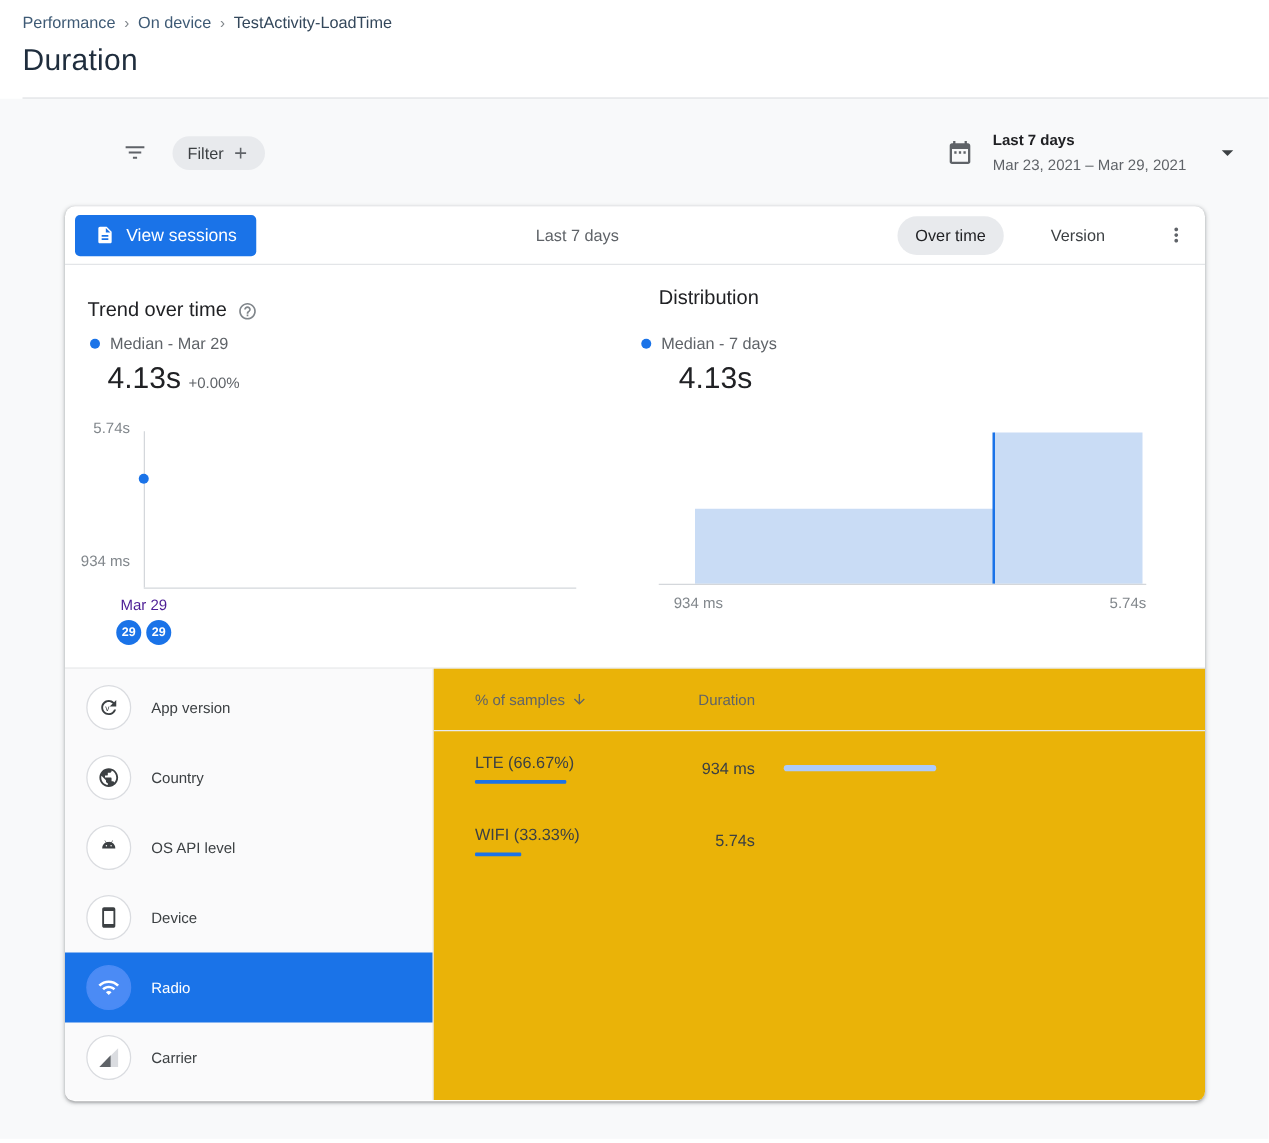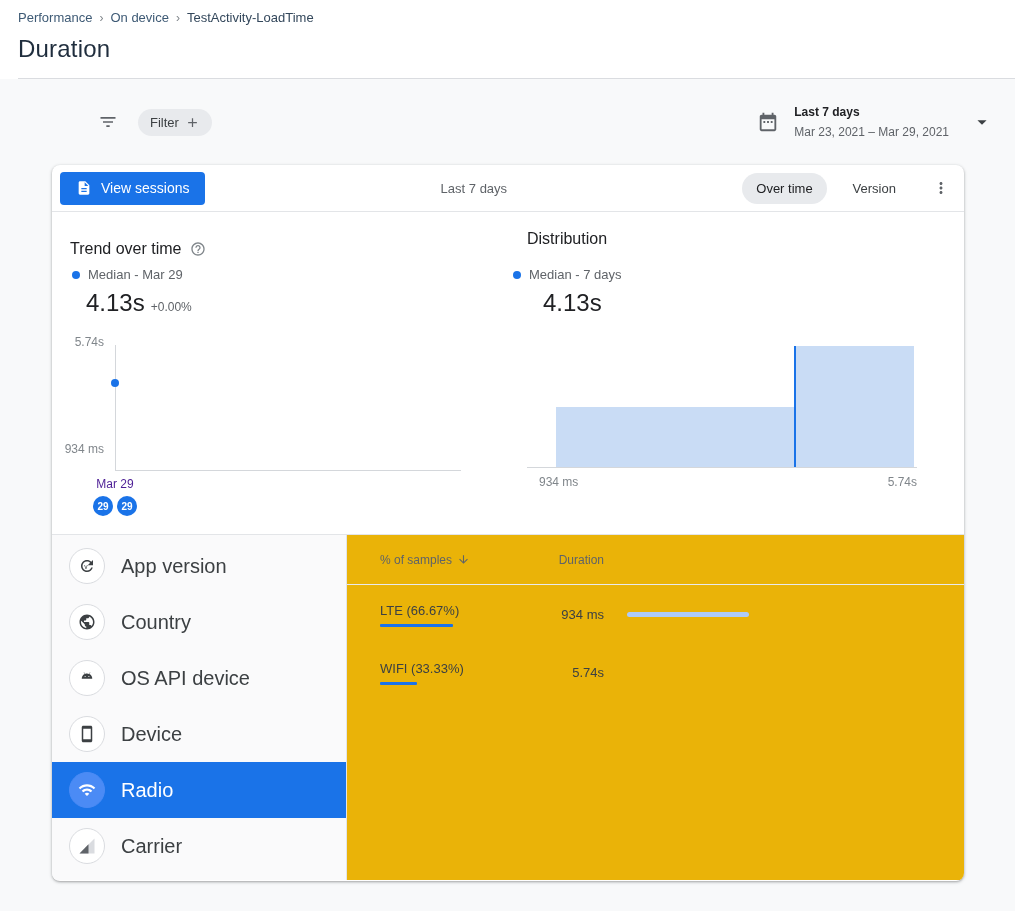--- a/index.html
+++ b/index.html
@@ -29,21 +29,21 @@
   .date-secondary{font-size:12px;color:#5f6368;margin-top:6px}
   .caret{margin-left:22px}
 
   
   .card{margin-left:52px;width:912px;height:716px;background:#fff;border-radius:8px;overflow:hidden;
         box-shadow:0 1px 2px rgba(60,64,67,.3),0 1px 3px 1px rgba(60,64,67,.15)}
   .card-header{display:flex;align-items:center;height:47px;padding:0 12px 0 8px;border-bottom:1px solid #e3e5e8}
   .btn-primary{display:inline-flex;align-items:center;gap:9px;height:33px;padding:0 16px;background:#1a73e8;color:#fff;
         border:none;border-radius:4px;font-size:14px;font-weight:500;font-family:inherit;cursor:pointer}
   .header-period{margin:0 auto;font-size:13px;color:#5f6368}
-  .header-tabs{display:flex;align-items:flex-end;gap:12px}
+  .header-tabs{display:flex;align-items:flex-end;gap:24px}
   .tab{font-size:13px;font-weight:500;color:#3c4043;padding:8px 14px;border-radius:17px;border:none;background:transparent;font-family:inherit;cursor:pointer}
   .tab.selected{background:#e8eaed;color:#202124}
   .kebab-btn{margin-left:8px;background:none;border:none;cursor:pointer;padding:4px 2px}
 
   
   .charts{position:relative;height:322px}
   .abs{position:absolute}
   .section-title{font-size:16px;color:#202124;display:flex;align-items:center;gap:9px}
   .legend{display:flex;align-items:center;gap:8px;font-size:13px;color:#5f6368}
   .legend-dot{width:8px;height:8px;border-radius:50%;background:#1a73e8}
@@ -58,21 +58,21 @@
         display:flex;align-items:center;justify-content:center;cursor:ew-resize}
   .hist-bar{background:#c9dcf5}
   .median-line{width:2px;background:#1a73e8}
 
   
   .breakdown{display:flex;height:346px;border-top:1px solid #e3e5e8}
   .side{width:295px;background:#fafafb;border-right:1px solid #e3e5e8;padding-top:3px}
   .side-item{display:flex;align-items:center;gap:16px;height:56px;padding-left:17px;cursor:pointer}
   .side-icon{width:36px;height:36px;border-radius:50%;background:#fff;border:1px solid #dadce0;display:flex;
         align-items:center;justify-content:center;color:#3c4043}
-  .side-label{font-size:20px;color:#3c4043}
+  .side-label{font-size:12px;color:#3c4043}
   .side-item.selected{background:#1a73e8}
   .side-item.selected .side-label{color:#fff;font-weight:500}
   .side-item.selected .side-icon{background:#4b8bf5;border-color:#4b8bf5;color:#fff}
 
   .table{flex:1;display:flex;flex-direction:column;background:#eab308}
   .thead{display:flex;align-items:center;height:50px;border-bottom:1px solid #e8eaed;font-size:12px;color:#5f6368}
   .th-samples{display:flex;align-items:center;gap:5px;margin-left:33px;width:150px;cursor:pointer}
   .th-duration{width:74px;text-align:right;cursor:pointer}
   .trow{display:flex;align-items:center;height:58px}
   .cell-label{margin-left:33px;width:150px}
@@ -228,21 +228,21 @@
           </span>
           <span class="side-label">Country</span>
         </div>
 
         <div class="side-item">
           <span class="side-icon">
             <svg width="18" height="18" viewBox="0 0 24 24" fill="currentColor">
                 <path d="M15.2 6.7l1.2-2c.07-.12.03-.27-.09-.34-.12-.07-.27-.03-.34.09l-1.25 2.05A7.2 7.2 0 0012 6c-.94 0-1.84.18-2.66.5L8.09 4.45c-.07-.12-.22-.16-.34-.09-.12.07-.16.22-.09.34l1.2 2A6.96 6.96 0 005 13h14a6.96 6.96 0 00-3.8-6.3zM9.5 10.8c-.44 0-.8-.36-.8-.8s.36-.8.8-.8.8.36.8.8-.36.8-.8.8zm5 0c-.44 0-.8-.36-.8-.8s.36-.8.8-.8.8.36.8.8-.36.8-.8.8z"></path>
               </svg>
           </span>
-          <span class="side-label">OS API device</span>
+          <span class="side-label">OS API level</span>
         </div>
 
         <div class="side-item">
           <span class="side-icon">
             <svg width="18" height="18" viewBox="0 0 24 24" fill="currentColor">
                 <path d="M17 1.01L7 1c-1.1 0-2 .9-2 2v18c0 1.1.9 2 2 2h10c1.1 0 2-.9 2-2V3c0-1.1-.9-1.99-2-1.99zM17 19H7V5h10v14z"></path>
               </svg>
           </span>
           <span class="side-label">Device</span>
         </div>

